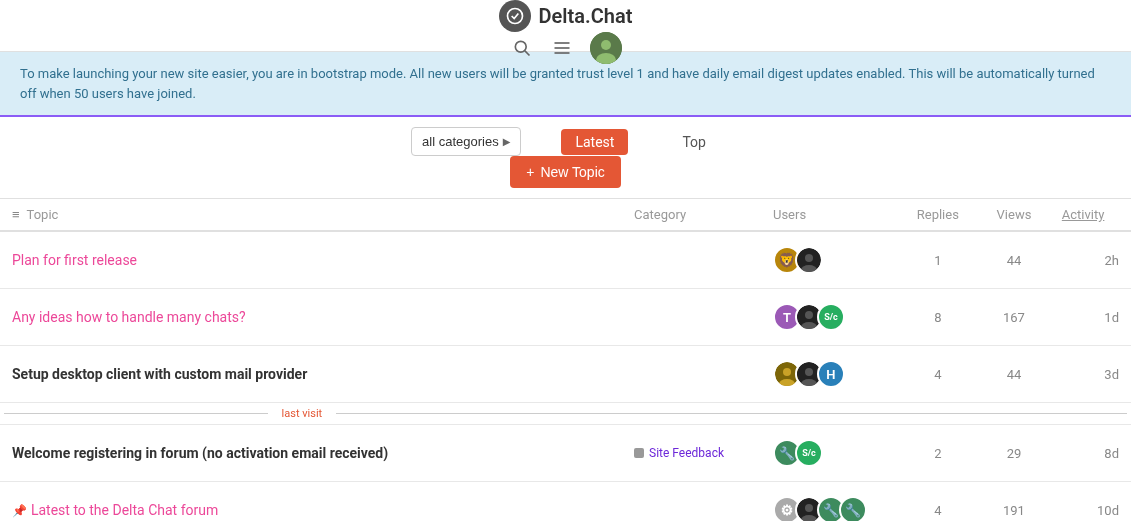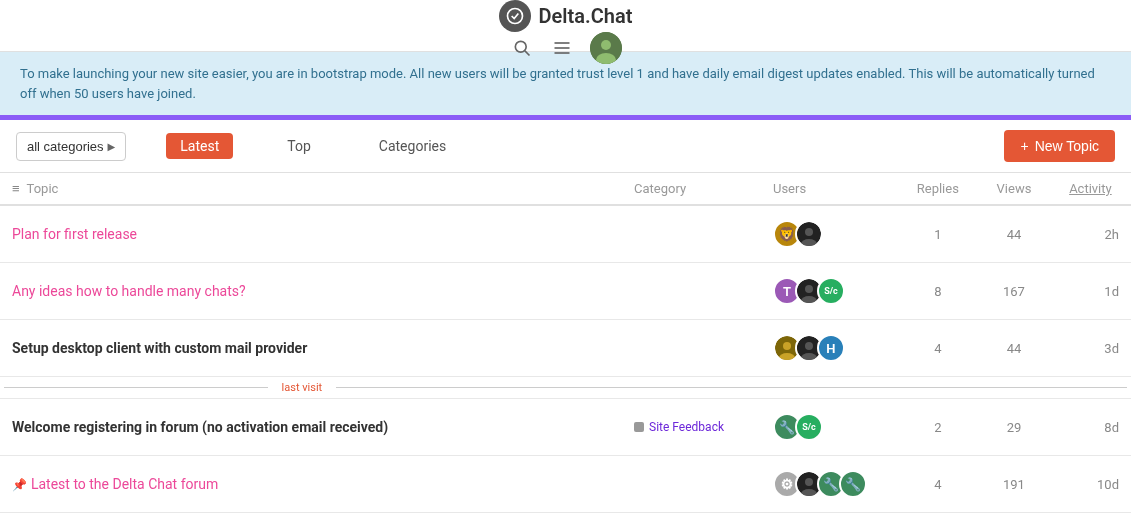--- a/index.html
+++ b/index.html
@@ -9,36 +9,36 @@
     .header { display: flex; align-items: center; justify-content: space-between; padding: 0 16px; height: 52px; border-bottom: 1px solid #e0e0e0; background: #fff; flex-direction: column; }
     .header-left { display: flex; align-items: center; gap: 8px; cursor: pointer; }
     .logo-circle { width: 32px; height: 32px; border-radius: 50%; background: #555; display: flex; align-items: center; justify-content: center; }
     .logo-circle svg { width: 20px; height: 20px; }
     .site-name { font-size: 20px; font-weight: 600; color: #333; }
     .header-right { display: flex; align-items: center; gap: 16px; }
     .header-icon { width: 24px; height: 24px; cursor: pointer; color: #666; display: flex; align-items: center; justify-content: center; }
     .avatar-header { width: 32px; height: 32px; border-radius: 50%; background: #5a7a4a; display: flex; align-items: center; justify-content: center; overflow: hidden; }
 
     
-    .banner { background: #d9edf7; padding: 12px 20px; font-size: 13px; color: #31708f; line-height: 1.5; border-bottom: 5px solid #8b5cf6; }
-
-    
-    .nav-bar { display: flex; align-items: center; justify-content: space-between; padding: 10px 16px; border-bottom: 1px solid #e0e0e0; }
+    .banner { background: #d9edf7; padding: 12px 20px; font-size: 13px; color: #31708f; line-height: 1.5; border-bottom: 2px solid #8b5cf6; }
+
+    
+    .nav-bar { display: flex; align-items: center; justify-content: space-between; padding: 10px 16px; border-bottom: 1px solid #e0e0e0; flex-direction: column; }
     .nav-left { display: flex; align-items: center; gap: 4px; }
     .all-categories-btn { display: flex; align-items: center; gap: 4px; border: 1px solid #ccc; border-radius: 4px; padding: 6px 10px; font-size: 13px; cursor: pointer; background: #fff; color: #333; }
     .all-categories-btn .chevron { font-size: 10px; color: #666; }
     .nav-tab { padding: 5px 14px; border-radius: 4px; font-size: 14px; cursor: pointer; color: #555; text-decoration: none; margin-left: 36px; }
     .nav-tab.active { background: #e45735; color: #fff; border-radius: 4px; }
     .new-topic-btn { display: flex; align-items: center; gap: 6px; background: #e45735; color: #fff; border: none; border-radius: 4px; padding: 8px 16px; font-size: 14px; cursor: pointer; font-weight: 500; }
 
     
     .topic-table { width: 100%; border-collapse: collapse; }
     .topic-table thead tr { border-bottom: 2px solid #e0e0e0; }
     .topic-table th { padding: 8px 12px; text-align: left; font-weight: 400; color: #999; font-size: 13px; margin-top: 47px; }
-    .topic-table th.right { text-align: center; text-decoration: underline; }
+    .topic-table th.right { text-align: left; text-decoration: underline; }
     .topic-table th.center { text-align: center; }
     .col-topic { width: 55%; }
 
     .topic-table tbody tr { border-bottom: 1px solid #e8e8e8; }
     .topic-table td { padding: 14px 12px; vertical-align: middle; }
 
     .topic-title { font-size: 14px; color: #ec4899; cursor: pointer; }
     .topic-title.bold { font-weight: 700; color: #333; }
 
     .users-cell { display: flex; align-items: center; gap: -4px; }
@@ -108,23 +108,20 @@
     <button class="all-categories-btn">
       <span>all categories</span>
       <span class="chevron">▶</span>
     </button>
     <a class="nav-tab active">
       <span>Latest</span>
     </a>
     <a class="nav-tab">
       <span>Top</span>
     </a>
-    <a class="nav-tab">
-      <span>Categories</span>
-    </a>
   </div>
   <button class="new-topic-btn">
     <span>+</span>
     <span>New Topic</span>
   </button>
 </div>
 
 <table class="topic-table">
   <thead>
     <tr>

